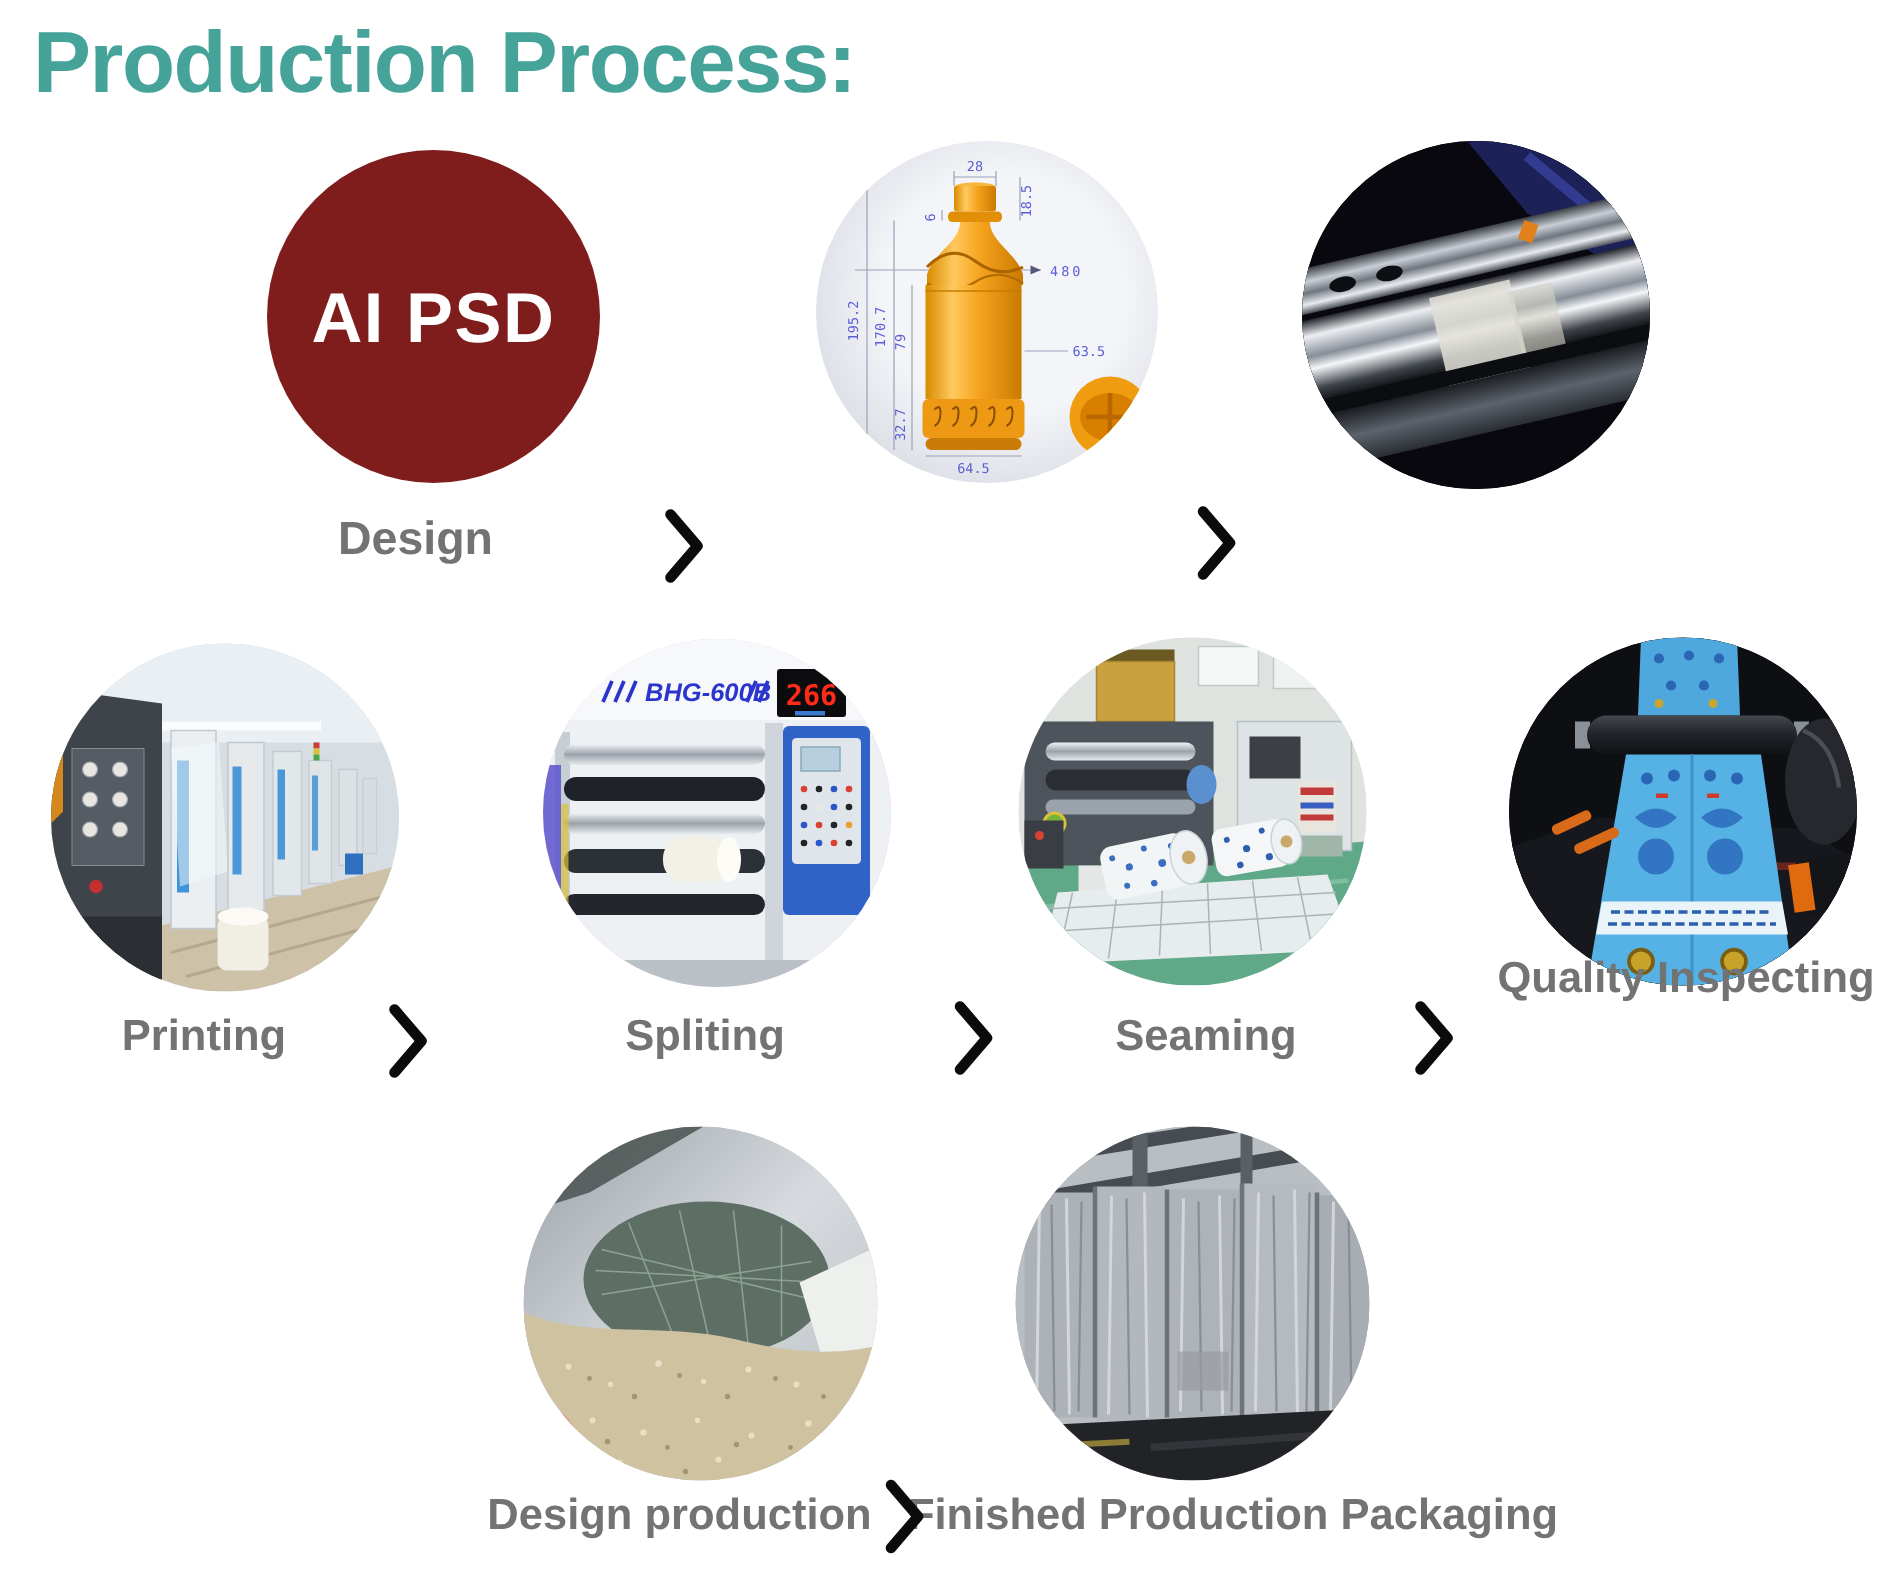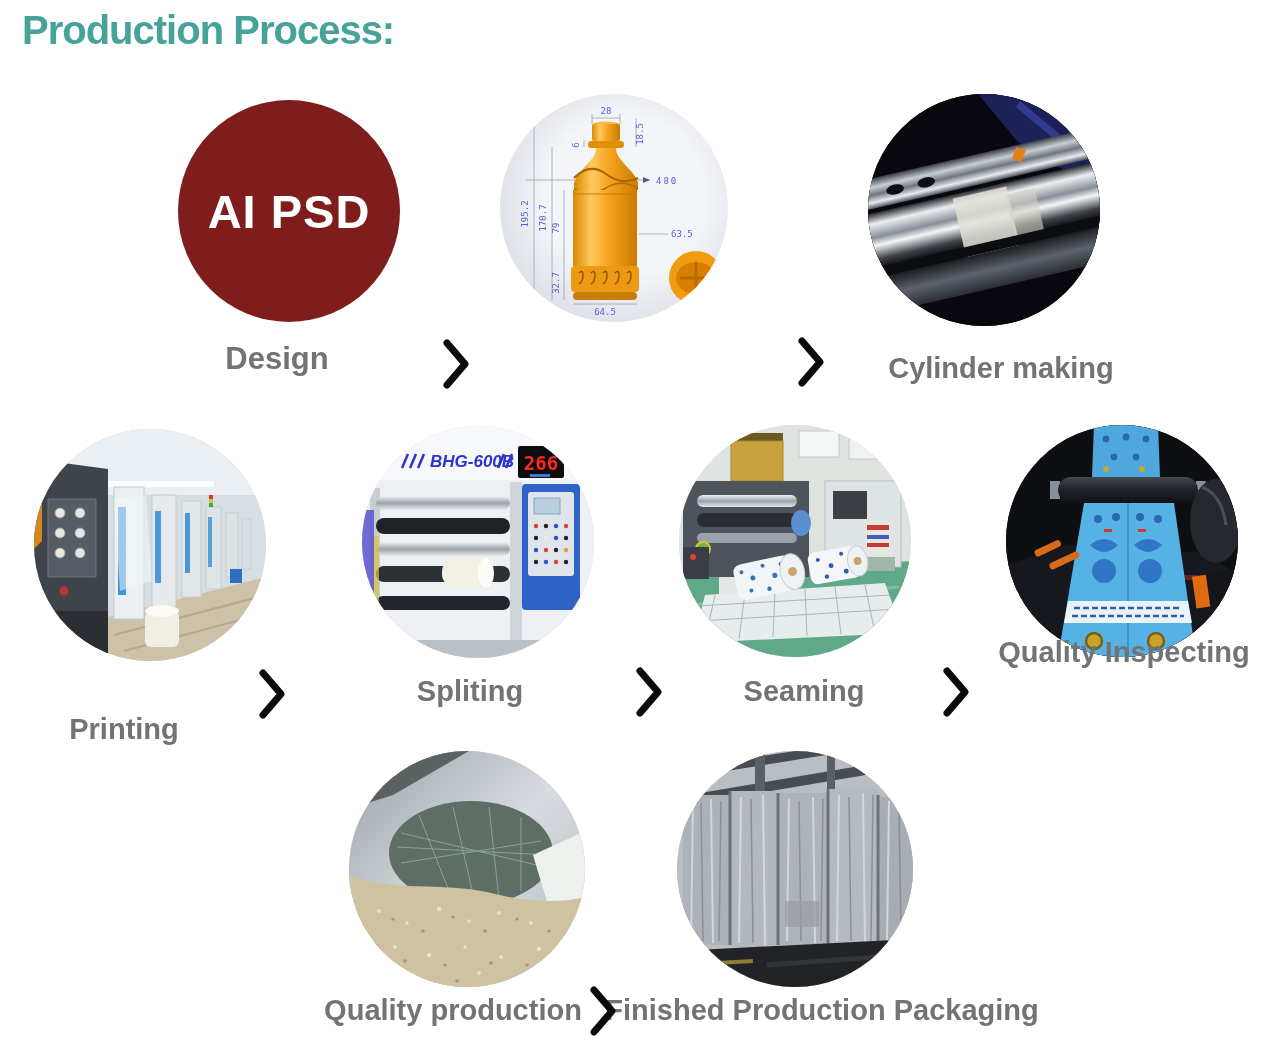--- a/index.html
+++ b/index.html
@@ -1,39 +1,39 @@
 <!DOCTYPE html>
 <html><head>
 <meta charset="utf-8">
 <style>
   html,body{margin:0;padding:0;background:#ffffff;}
   .canvas{position:relative;width:1265px;height:1060px;background:#ffffff;overflow:hidden;
           font-family:"Liberation Sans","DejaVu Sans",sans-serif;}
-  .page-title{position:absolute;left:22px;top:8px;font-size:40px;font-weight:800;
+  .page-title{position:absolute;left:22px;top:8px;font-size:58px;font-weight:800;
               color:#45a39a;letter-spacing:-1px;}
   .circle{position:absolute;border-radius:50%;overflow:hidden;}
   .circle svg{display:block;width:100%;height:100%;}
   .c-design{left:178px;top:100px;width:222px;height:222px;background:#7f1d1d;
             display:flex;align-items:center;justify-content:center;}
   .c-design span{color:#ffffff;font-size:47px;font-weight:800;letter-spacing:1px;}
-  .c-confirm{left:500px;top:94px;width:228px;height:228px;
+  .c-confirm{left:544px;top:94px;width:228px;height:228px;
              background:radial-gradient(circle at 55% 45%, #f4f5f8 45%, #c9cdd9 100%);}
   .c-cylinder{left:868px;top:94px;width:232px;height:232px;background:#08080e;}
   .c-printing{left:34px;top:429px;width:232px;height:232px;background:#d7dee3;}
   .c-spliting{left:362px;top:426px;width:232px;height:232px;background:#f0abfc;text-decoration:underline;}
   .c-seaming{left:679px;top:425px;width:232px;height:232px;background:#dfe3e0;}
   .c-quality{left:1006px;top:425px;width:232px;height:232px;background:#0e0f13;}
   .c-finish{left:349px;top:751px;width:236px;height:236px;background:#c9ced3;}
   .c-packaging{left:677px;top:751px;width:236px;height:236px;background:#b9bec3;}
   .step-label{position:absolute;transform:translateX(-50%);white-space:nowrap;
               color:#737373;font-weight:700;font-size:29px;}
   .lbl-design{left:277px;top:341px;font-size:31px;}
   .lbl-confirm{left:628px;top:353px;}
   .lbl-cylinder{left:1001px;top:352px;}
-  .lbl-printing{left:124px;top:675px;margin-top:38px;}
+  .lbl-printing{left:136px;top:675px;}
   .lbl-spliting{left:470px;top:675px;text-align:right;}
   .lbl-seaming{left:804px;top:675px;}
   .lbl-quality{left:1124px;top:636px;}
   .lbl-finish{left:453px;top:994px;}
   .lbl-packaging{left:822px;top:994px;}
   .arrow{position:absolute;width:28px;height:56px;}
   .ar1{left:442px;top:336px;} .ar2{left:797px;top:334px;}
   .ar3{left:258px;top:666px;} .ar4{left:635px;top:664px;} .ar5{left:942px;top:664px;}
   .ar6{left:589px;top:983px;}
   .dim{font-size:9px;fill:#5b5fd6;font-family:"DejaVu Sans Mono",monospace;}
@@ -505,26 +505,25 @@
         </g>
         <rect x="108" y="150" width="34" height="26" fill="#989da3" opacity="0.7"></rect>
       </g>
       <path d="M0,236 L0,200 L236,188 L236,236 Z" fill="#222327"></path>
       <rect x="4" y="210" width="72" height="4" fill="#a8923a" opacity="0.8" transform="rotate(-3 40 212)"></rect>
       <path d="M90,214 L200,206" stroke="#34353a" stroke-width="5"></path>
     </svg>
   </div>
 
   <div class="step-label lbl-design">Design</div>
-  <div class="step-label lbl-cylinder">Cylinder making</div>
   <div class="step-label lbl-printing">Printing</div>
   <div class="step-label lbl-spliting">Spliting</div>
   <div class="step-label lbl-seaming">Seaming</div>
   <div class="step-label lbl-quality">Quality Inspecting</div>
-  <div class="step-label lbl-finish">Quality production</div>
+  <div class="step-label lbl-finish">Design production</div>
   <div class="step-label lbl-packaging">Finished Production Packaging</div>
 
   <svg class="arrow ar1" viewBox="0 0 28 56">
     <path d="M5,7 L23,28 L5,49" fill="none" stroke="#0b0b0b" stroke-width="7" stroke-linecap="round" stroke-linejoin="round"></path>
     </svg>
   <svg class="arrow ar2" viewBox="0 0 28 56">
     <path d="M5,7 L23,28 L5,49" fill="none" stroke="#0b0b0b" stroke-width="7" stroke-linecap="round" stroke-linejoin="round"></path>
     </svg>
   <svg class="arrow ar3" viewBox="0 0 28 56">
     <path d="M5,7 L23,28 L5,49" fill="none" stroke="#0b0b0b" stroke-width="7" stroke-linecap="round" stroke-linejoin="round"></path>

